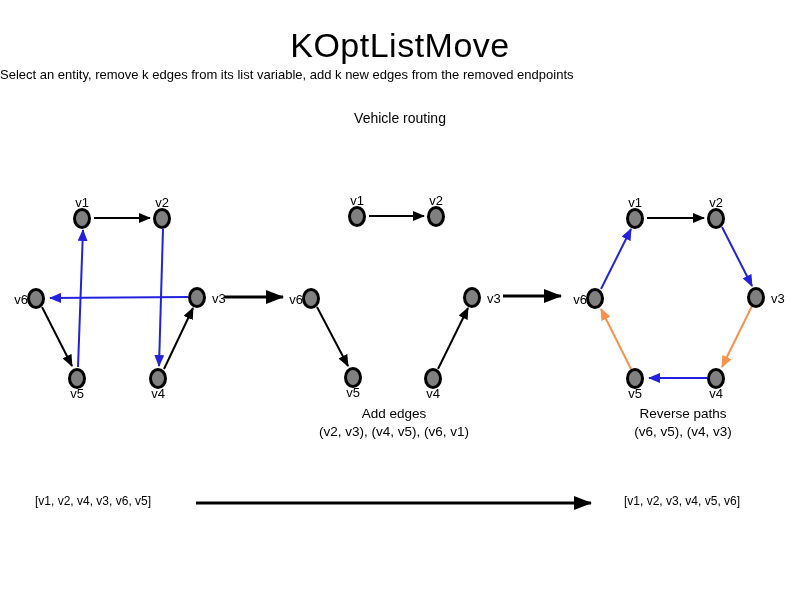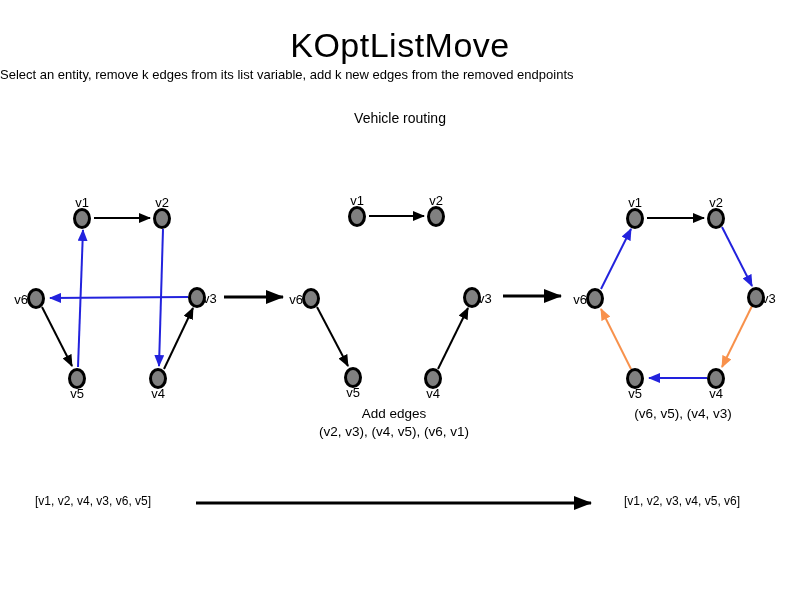--- a/index.html
+++ b/index.html
@@ -27,21 +27,21 @@
   .mk-blue{fill:var(--edge-blue,#22d);}
   .mk-orange{fill:var(--edge-orange,#f8914b);}
   .node{
     position:absolute;width:18px;height:21px;box-sizing:border-box;border-radius:50%;
     background:var(--node-fill,#808080);border:3.5px solid var(--node-border,#000);
   }
   .nlbl{position:absolute;font-size:13px;white-space:nowrap;color:var(--text,#000);}
   .nlbl.t{bottom:100%;left:50%;transform:translateX(-50%);margin-bottom:1px;}
   .nlbl.b{top:100%;left:50%;transform:translateX(-50%);margin-top:0;}
   .nlbl.l{right:100%;top:50%;transform:translateY(-50%);margin-right:2px;}
-  .nlbl.r{left:100%;top:50%;transform:translateY(-50%);margin-left:0;}
+  .nlbl.r{left:100%;top:50%;transform:translateY(-50%);margin-left:9px;}
   .caption{position:absolute;width:220px;text-align:center;font-size:13.5px;line-height:18px;}
   .caption .c1{display:block;}
   .caption .c2{display:block;}
   .cap1{left:7px;top:405px;}
   .cap2{left:284px;top:405px;}
   .cap3{left:573px;top:405px;}
   .listtxt{position:absolute;top:494px;font-size:12px;white-space:nowrap;}
   .list-before{left:35px;}
   .list-after{left:624px;}
 </style>
@@ -155,19 +155,20 @@
     </div>
   <div class="node" style="left:586px;top:288px">
       <span class="nlbl l">v6</span>
     </div>
 
   <div class="caption cap2">
     <span class="c1">Add edges</span>
     <span class="c2">(v2, v3), (v4, v5), (v6, v1)</span>
   </div>
   <div class="caption cap3">
+    <span class="c1">Reverse paths</span>
     <span class="c2">(v6, v5), (v4, v3)</span>
   </div>
 
   <div class="listtxt list-before">[v1, v2, v4, v3, v6, v5]</div>
   <div class="listtxt list-after">[v1, v2, v3, v4, v5, v6]</div>
 
 </div>
 
 </body></html>

